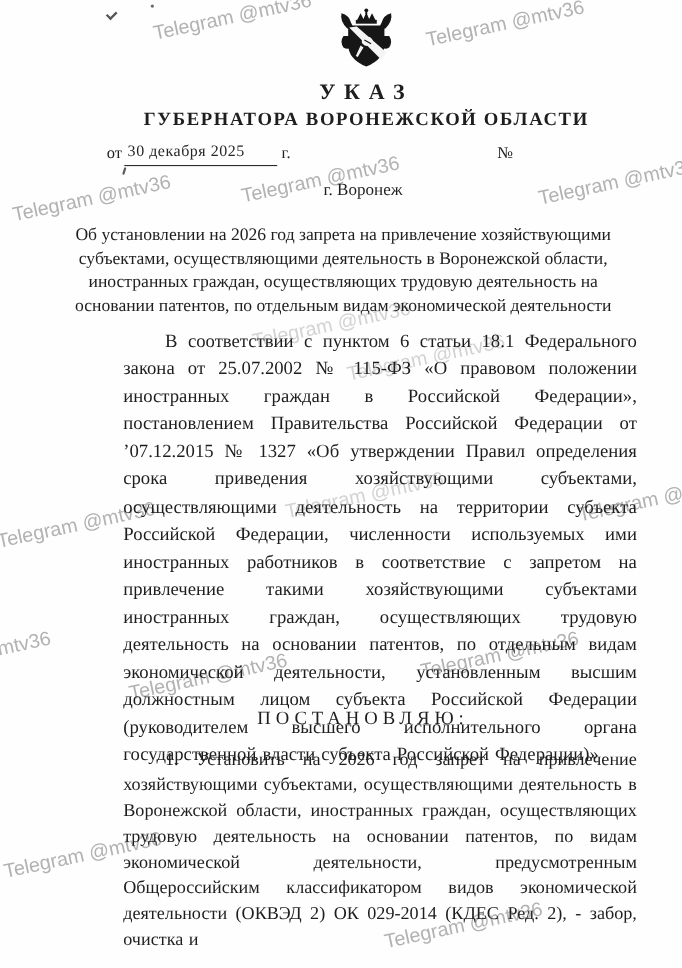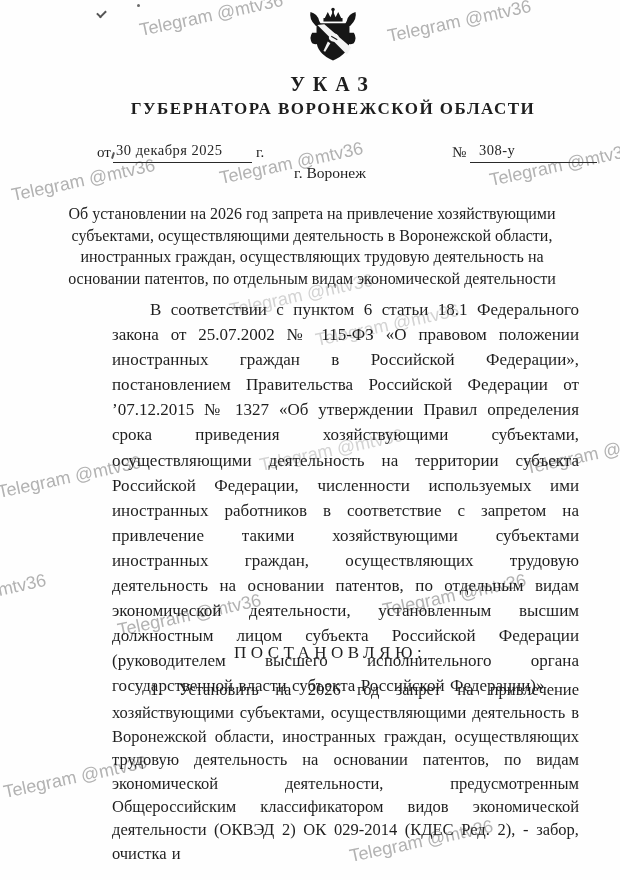--- a/index.html
+++ b/index.html
@@ -28,21 +28,21 @@
   .doc-type{
     position:absolute;top:73px;left:0;width:620px;
     text-align:center;transform:translateX(23px);
     font-size:20px;font-weight:bold;letter-spacing:8px;
   }
   .authority{
     position:absolute;top:99px;left:0;width:620px;
     text-align:center;transform:translateX(23px);
     font-size:17px;font-weight:bold;letter-spacing:1.5px;
   }
-  .date-row{position:absolute;top:130px;left:0;width:620px;height:24px;font-size:15px;margin-top:12px;}
+  .date-row{position:absolute;top:130px;left:0;width:620px;height:24px;font-size:15px;}
   .lbl{position:absolute;font-size:15px;}
   .fill-line{
     position:absolute;height:20px;
     border-bottom:1.6px solid #2a2a2a;
     font-family:Liberation Serif, serif;
     font-size:14.5px;letter-spacing:0.5px;color:#262626;
     white-space:nowrap;
   }
   .city{
     position:absolute;top:164px;left:0;width:620px;
@@ -134,21 +134,20 @@
   </div>
 
   <div class="doc-type">УКАЗ</div>
   <div class="authority">ГУБЕРНАТОРА ВОРОНЕЖСКОЙ ОБЛАСТИ</div>
 
   <div class="date-row">
     <span class="lbl" style="left:97px;top:2px;">от</span>
     <span class="fill-line" style="left:113px;top:0;width:136px;padding-left:3px;">30 декабря 2025</span>
     <span class="lbl" style="left:256px;top:2px;">г.</span>
     <span class="lbl" style="left:452px;top:2px;">№</span>
-    <span class="fill-line" style="left:470px;top:0;width:118px;padding-left:9px;">308-у</span>
   </div>
 
   <div class="city">г. Воронеж</div>
 
   <div class="subject">Об установлении на 2026 год запрета на привлечение хозяйствующими субъектами, осуществляющими деятельность в Воронежской области, иностранных граждан, осуществляющих трудовую деятельность на основании патентов, по отдельным видам экономической деятельности</div>
 
   <div class="para preamble">В соответствии с пунктом 6 статьи 18.1 Федерального закона от 25.07.2002 № 115-ФЗ «О правовом положении иностранных граждан в Российской Федерации», постановлением Правительства Российской Федерации от ’07.12.2015 № 1327 «Об утверждении Правил определения срока приведения хозяйствующими субъектами, осуществляющими деятельность на территории субъекта Российской Федерации, численности используемых ими иностранных работников в соответствие с запретом на привлечение такими хозяйствующими субъектами иностранных граждан, осуществляющих трудовую деятельность на основании патентов, по отдельным видам экономической деятельности, установленным высшим должностным лицом субъекта Российской Федерации (руководителем высшего исполнительного органа государственной власти субъекта Российской Федерации)»</div>
 
   <div class="resolve">ПОСТАНОВЛЯЮ:</div>
 

